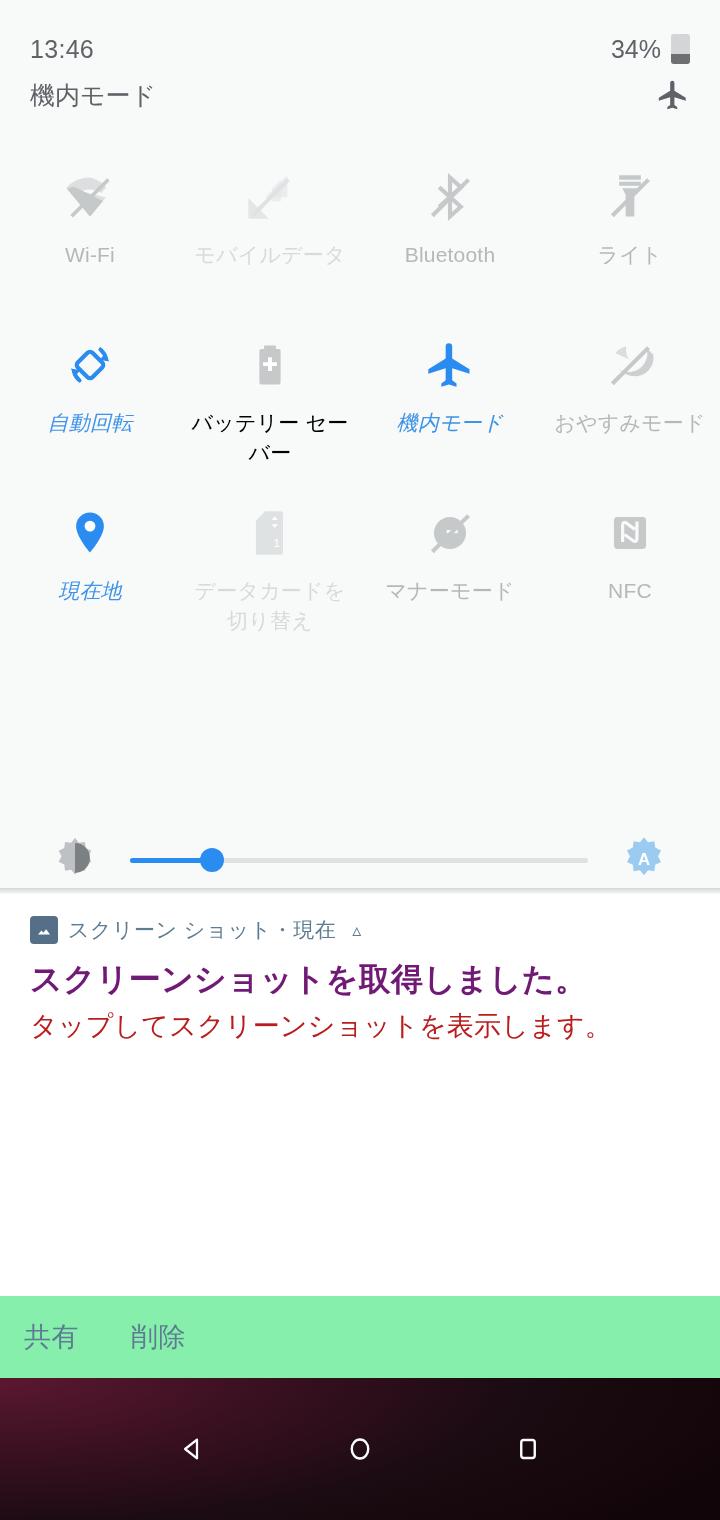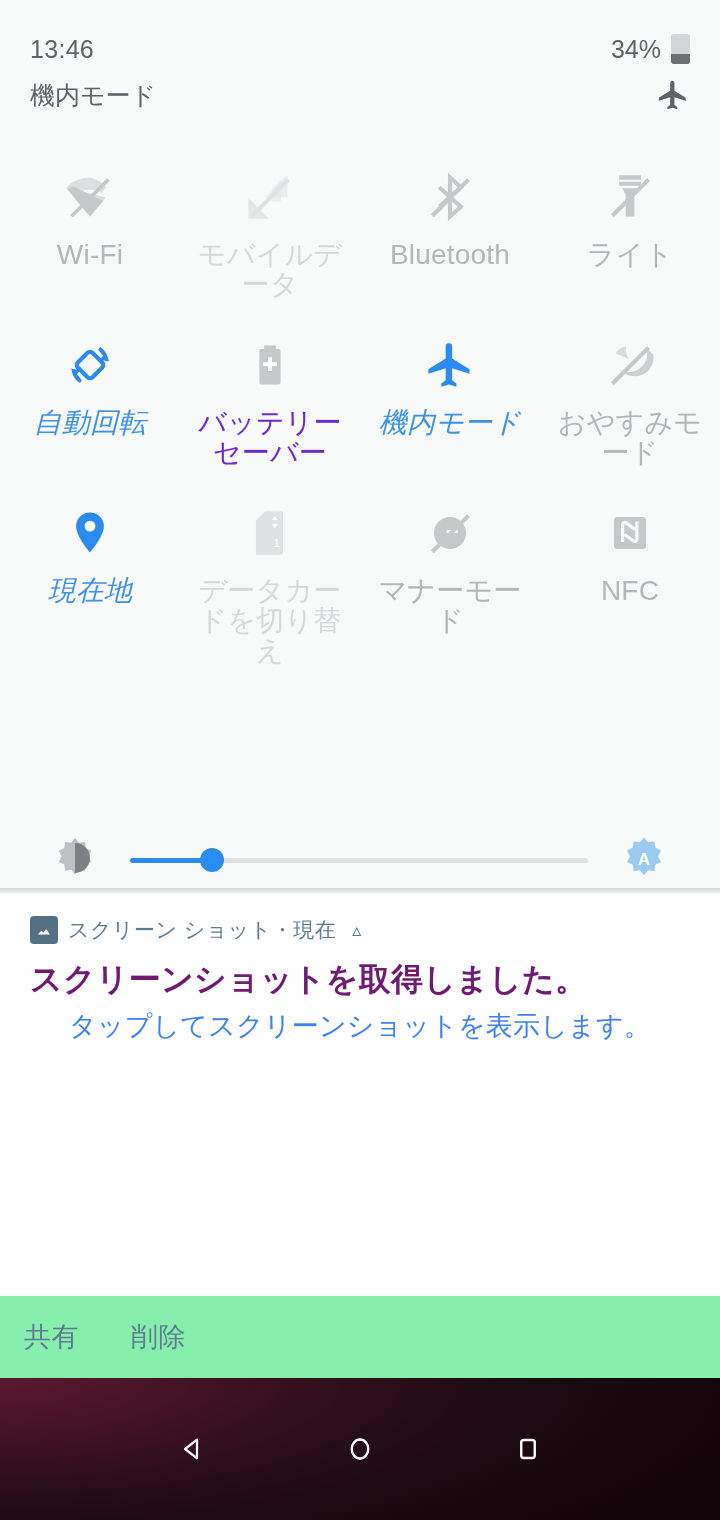--- a/index.html
+++ b/index.html
@@ -63,28 +63,28 @@
   .tile {
     height: 168px;
     display: flex; flex-direction: column; align-items: center;
     padding: 0 8px;
   }
   .tile-icon {
     height: 66px; display: flex; align-items: center; justify-content: center;
   }
   .tile-label {
     margin-top: 10px;
-    font-size: 28px; line-height: 30px;
+    font-size: 21px; line-height: 30px;
     text-align: center; letter-spacing: .2px;
     width: 100%;
   }
   .tile-label.on   { color: #3d93e8; font-style: italic; }
   .tile-label.off  { color: #b4b8ba; }
   .tile-label.dim  { color: #d7dadb; }
-  .tile-label.mid  { color: #6d28d9; }
+  .tile-label.mid  { color: #000000; }
 
   
   .brightness-row {
     position: absolute; top: 692px; left: 0;
     width: 720px; height: 88px;
     display: flex; align-items: center; padding: 0 52px;
   }
   .slider-wrap {
     position: relative; flex: 1; height: 22px; margin: 0 32px;
     display: flex; align-items: center;
@@ -143,21 +143,21 @@
   .notif-app-text {
     font-size: 21px; color: #5e7c91; letter-spacing: .5px;
   }
   .notif-chevron { margin-left: 6px; color: #5e7c91; font-size: 18px; }
   .notif-title {
     padding: 14px 30px 0 30px;
     font-size: 32px; color: #701a75; font-weight: bold; letter-spacing: .2px;
   }
   .notif-body {
     padding: 6px 30px 0 30px;
-    font-size: 27px; color: #3b82f6; letter-spacing: .2px; text-align: center;
+    font-size: 27px; color: #b91c1c; letter-spacing: .2px;
   }
 
   
   .notif-actions {
     position: absolute; top: 1296px; left: 0;
     width: 720px; height: 82px;
     background: #86efac;
     display: flex; align-items: center; gap: 52px;
     padding-left: 24px;
   }

